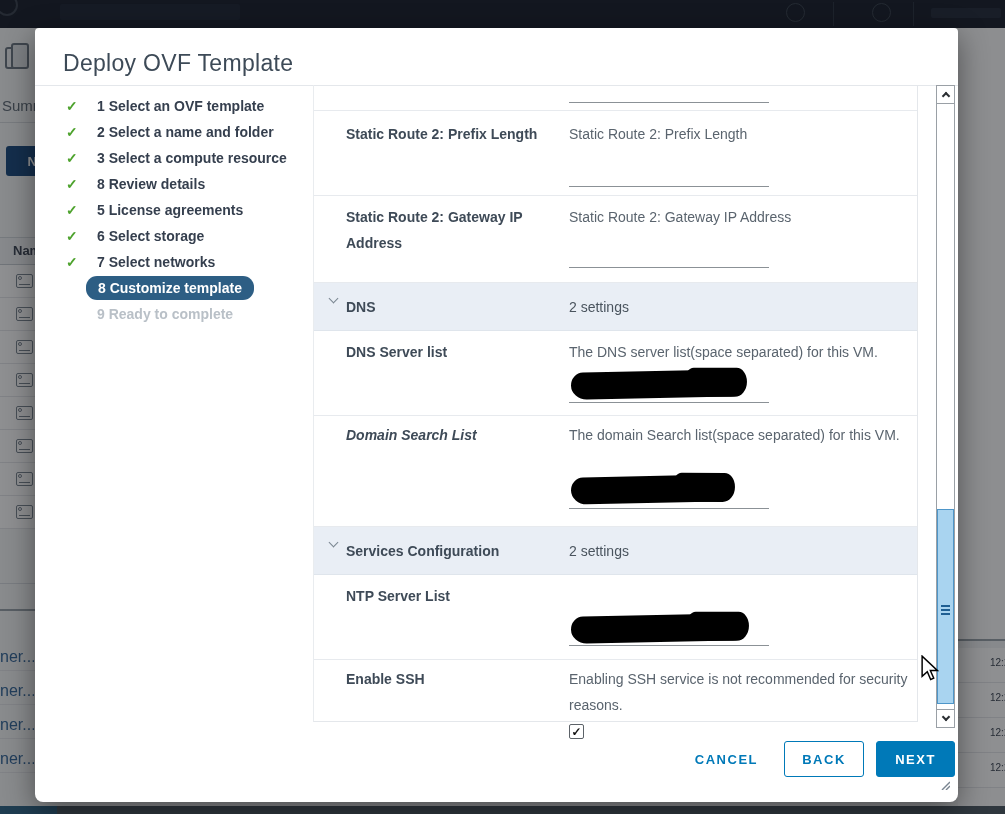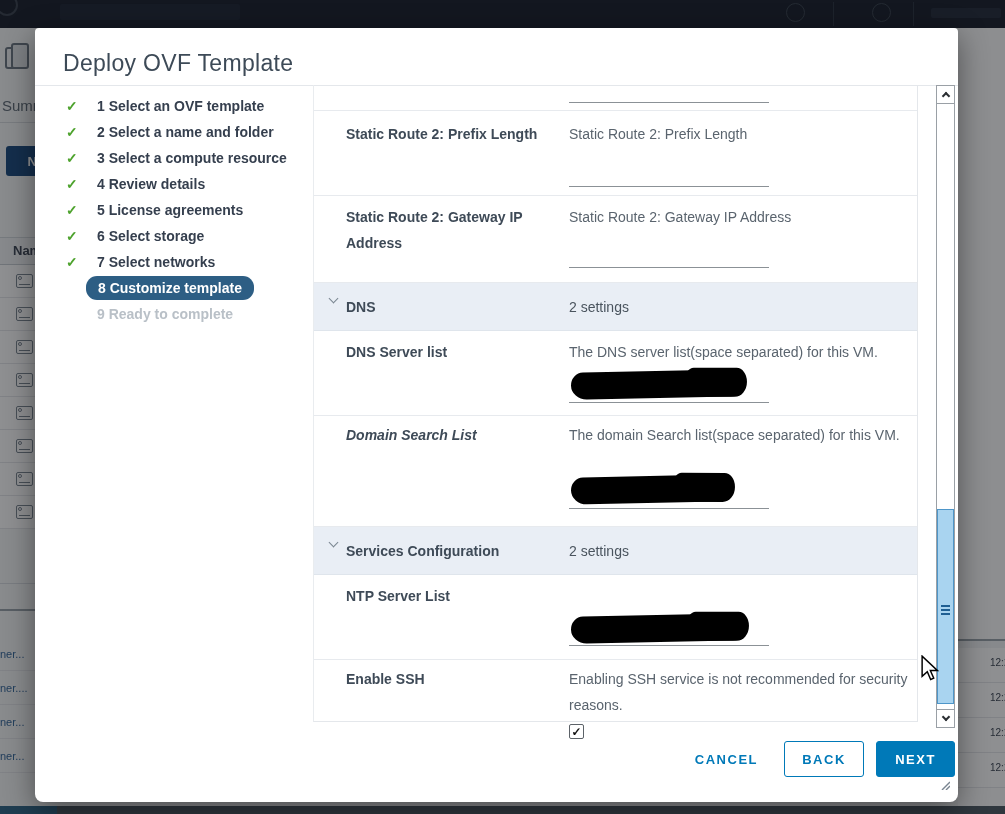--- a/index.html
+++ b/index.html
@@ -23,21 +23,21 @@
   .new-btn { position:absolute; left:6px; top:146px; width:34px; height:30px; background:#19497e; border-radius:3px;
              color:#fff; font-size:13px; font-weight:700; display:flex; align-items:center; justify-content:flex-end; padding-right:3px; overflow:hidden; }
   .bg-table-head { position:absolute; left:0; top:237px; width:40px; height:28px; background:#f1f3f5; border-top:1px solid #d2d7db; border-bottom:1px solid #c7ccd1; }
   .bg-name-label { position:absolute; left:13px; top:243px; width:26px; overflow:hidden; white-space:nowrap; font-size:13px; font-weight:700; color:#3c4553; }
   .bg-row { position:absolute; left:0; width:40px; height:33px; border-bottom:1px solid #e4e7ea; background:#fff; }
   .badge-icon { position:absolute; left:16px; top:9px; width:17px; height:14px; border:1.5px solid #7b8691; border-radius:2px; }
   .badge-icon b { position:absolute; left:1px; top:1px; width:4px; height:4px; border:1px solid #7b8691; border-radius:50%; }
   .badge-icon i { position:absolute; left:2px; bottom:2px; width:11px; height:1.5px; background:#7b8691; }
   .bg-line-light { position:absolute; left:0; top:583px; width:40px; height:1px; background:#d8dce0; }
   .bg-line-heavy { position:absolute; left:0; top:609px; width:40px; height:2px; background:#9aa3ab; }
-  .task-link { position:absolute; left:0; width:34px; overflow:hidden; white-space:nowrap; font-size:11px; color:#34679a; }
+  .task-link { position:absolute; left:0; width:34px; overflow:hidden; white-space:nowrap; font-size:16px; color:#34679a; }
   .task-sep { position:absolute; left:0; width:40px; height:1px; background:#e4e7ea; }
 
   .rt-area { position:absolute; right:0; top:28px; width:47px; bottom:8px; background:#fdfdfd; }
   .rt-line-heavy { position:absolute; right:0; top:611px; width:47px; height:2px; background:#9aa3ab; }
   .rt-head { position:absolute; right:0; top:613px; width:47px; height:35px; background:#f1f3f5; border-bottom:1px solid #c7ccd1; }
   .rt-time-label { position:absolute; left:25px; top:9px; width:24px; overflow:hidden; white-space:nowrap; font-size:13px; font-weight:700; color:#3c4553; }
   .rt-row { position:absolute; right:0; width:47px; height:35px; border-bottom:1px solid #e4e7ea; background:#fff; }
   .rt-time { position:absolute; left:8px; top:9px; width:28px; overflow:hidden; white-space:nowrap; font-size:10px; color:#3c4553;margin-left:24px; }
 
   .bottom-strip { position:absolute; left:0; top:806px; width:1005px; height:8px; background:#4d5a63; }
@@ -215,21 +215,21 @@
       <div class="step done">
           <span class="tick">✓</span>
           <span>2 Select a name and folder</span>
         </div>
       <div class="step done">
           <span class="tick">✓</span>
           <span>3 Select a compute resource</span>
         </div>
       <div class="step done">
           <span class="tick">✓</span>
-          <span>4 Review details</span>
+          <span>8 Review details</span>
         </div>
       <div class="step done">
           <span class="tick">✓</span>
           <span>5 License agreements</span>
         </div>
       <div class="step done">
           <span class="tick">✓</span>
           <span>6 Select storage</span>
         </div>
       <div class="step done">

